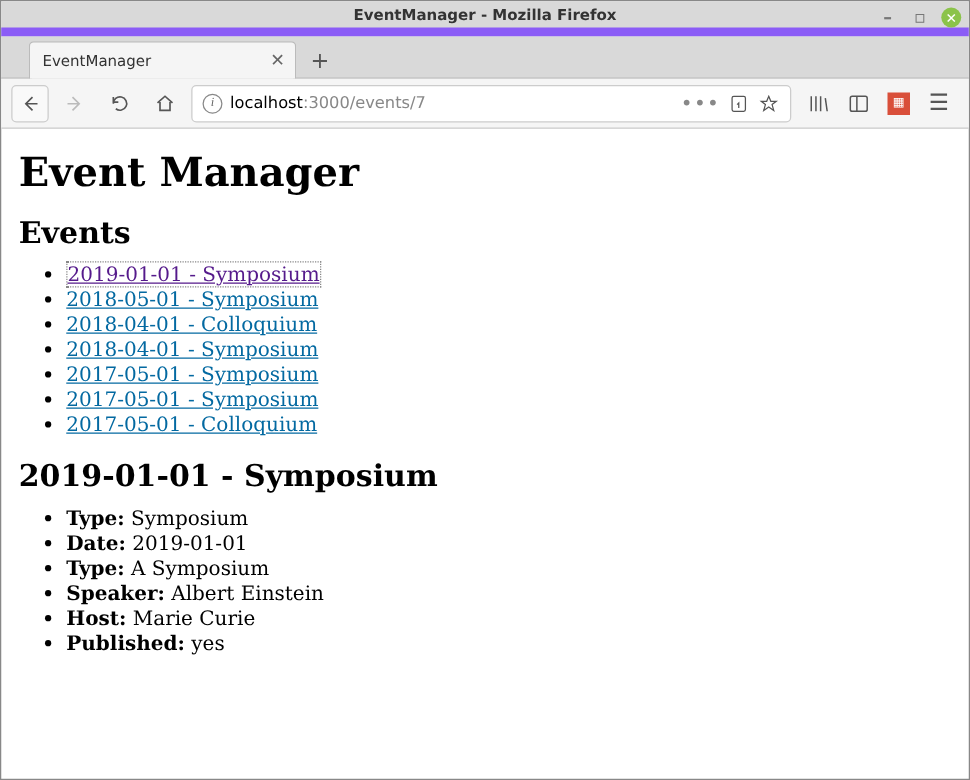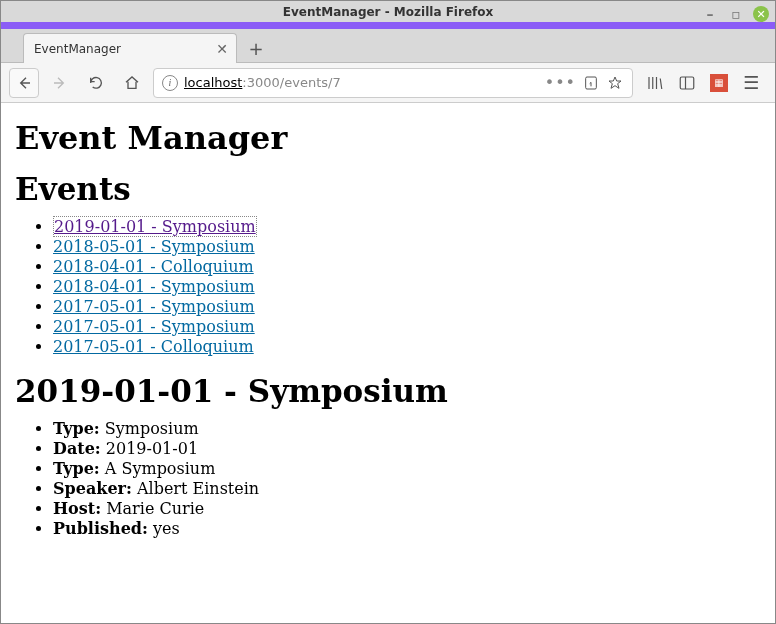--- a/index.html
+++ b/index.html
@@ -143,42 +143,42 @@
       border-radius: 50%;
       display: flex;
       align-items: center;
       justify-content: center;
       font-size: 10px;
       color: #666;
       font-style: italic;
       font-family: serif;
     }
     .url-text { flex:1; color:#888; }
-    .url-text .host { color:#000;text-decoration:underline; }
+    .url-text .host { color:#000; }
     .url-dots { color:#888; font-size:16px; letter-spacing:1px; }
     .url-icon { width:18px; display:flex; align-items:center; justify-content:center; }
     .url-icon svg { width:16px; height:16px; stroke:#555; fill:none; stroke-width:1.5; }
     .right-icons { display:flex; gap:8px; align-items:center; padding:0 4px; }
     .right-icon { width:24px; height:24px; display:flex; align-items:center; justify-content:center; }
     .right-icon svg { width:18px; height:18px; stroke:#555; fill:none; stroke-width:1.6; }
     .ext-badge {
       width:18px; height:18px; background:#d94f3a;
       display:flex; align-items:center; justify-content:center;
       color:#fff; font-size:10px; font-weight:bold;
     }
     .hamburger { font-size:18px; color:#555; }
     .content {
       flex: 1;
       overflow: auto;
       padding: 8px 14px;
       font-family: "DejaVu Serif", "Times New Roman", serif;
       color: #000;
     }
     .content h1 { font-size: 32px; margin: 8px 0 14px 0; font-weight:bold; }
-    .content h2 { font-size: 31px; margin: 10px 0 10px 0; font-weight:bold; }
+    .content h2 { font-size: 24px; margin: 10px 0 10px 0; font-weight:bold; }
     .content ul { margin: 6px 0 16px 0; padding-left: 38px; }
     .content li { font-size: 16px; line-height: 1.25; }
     .event-link { color: #0369a1; text-decoration: underline; cursor:pointer; }
     .event-link.visited { color: #551a8b; }
     .event-link.selected { border: 1px dotted #888; }
     .detail-list li { font-size:16px; }
     .detail-list b { font-weight:bold; }
   </style>
 </head>
 <body>

